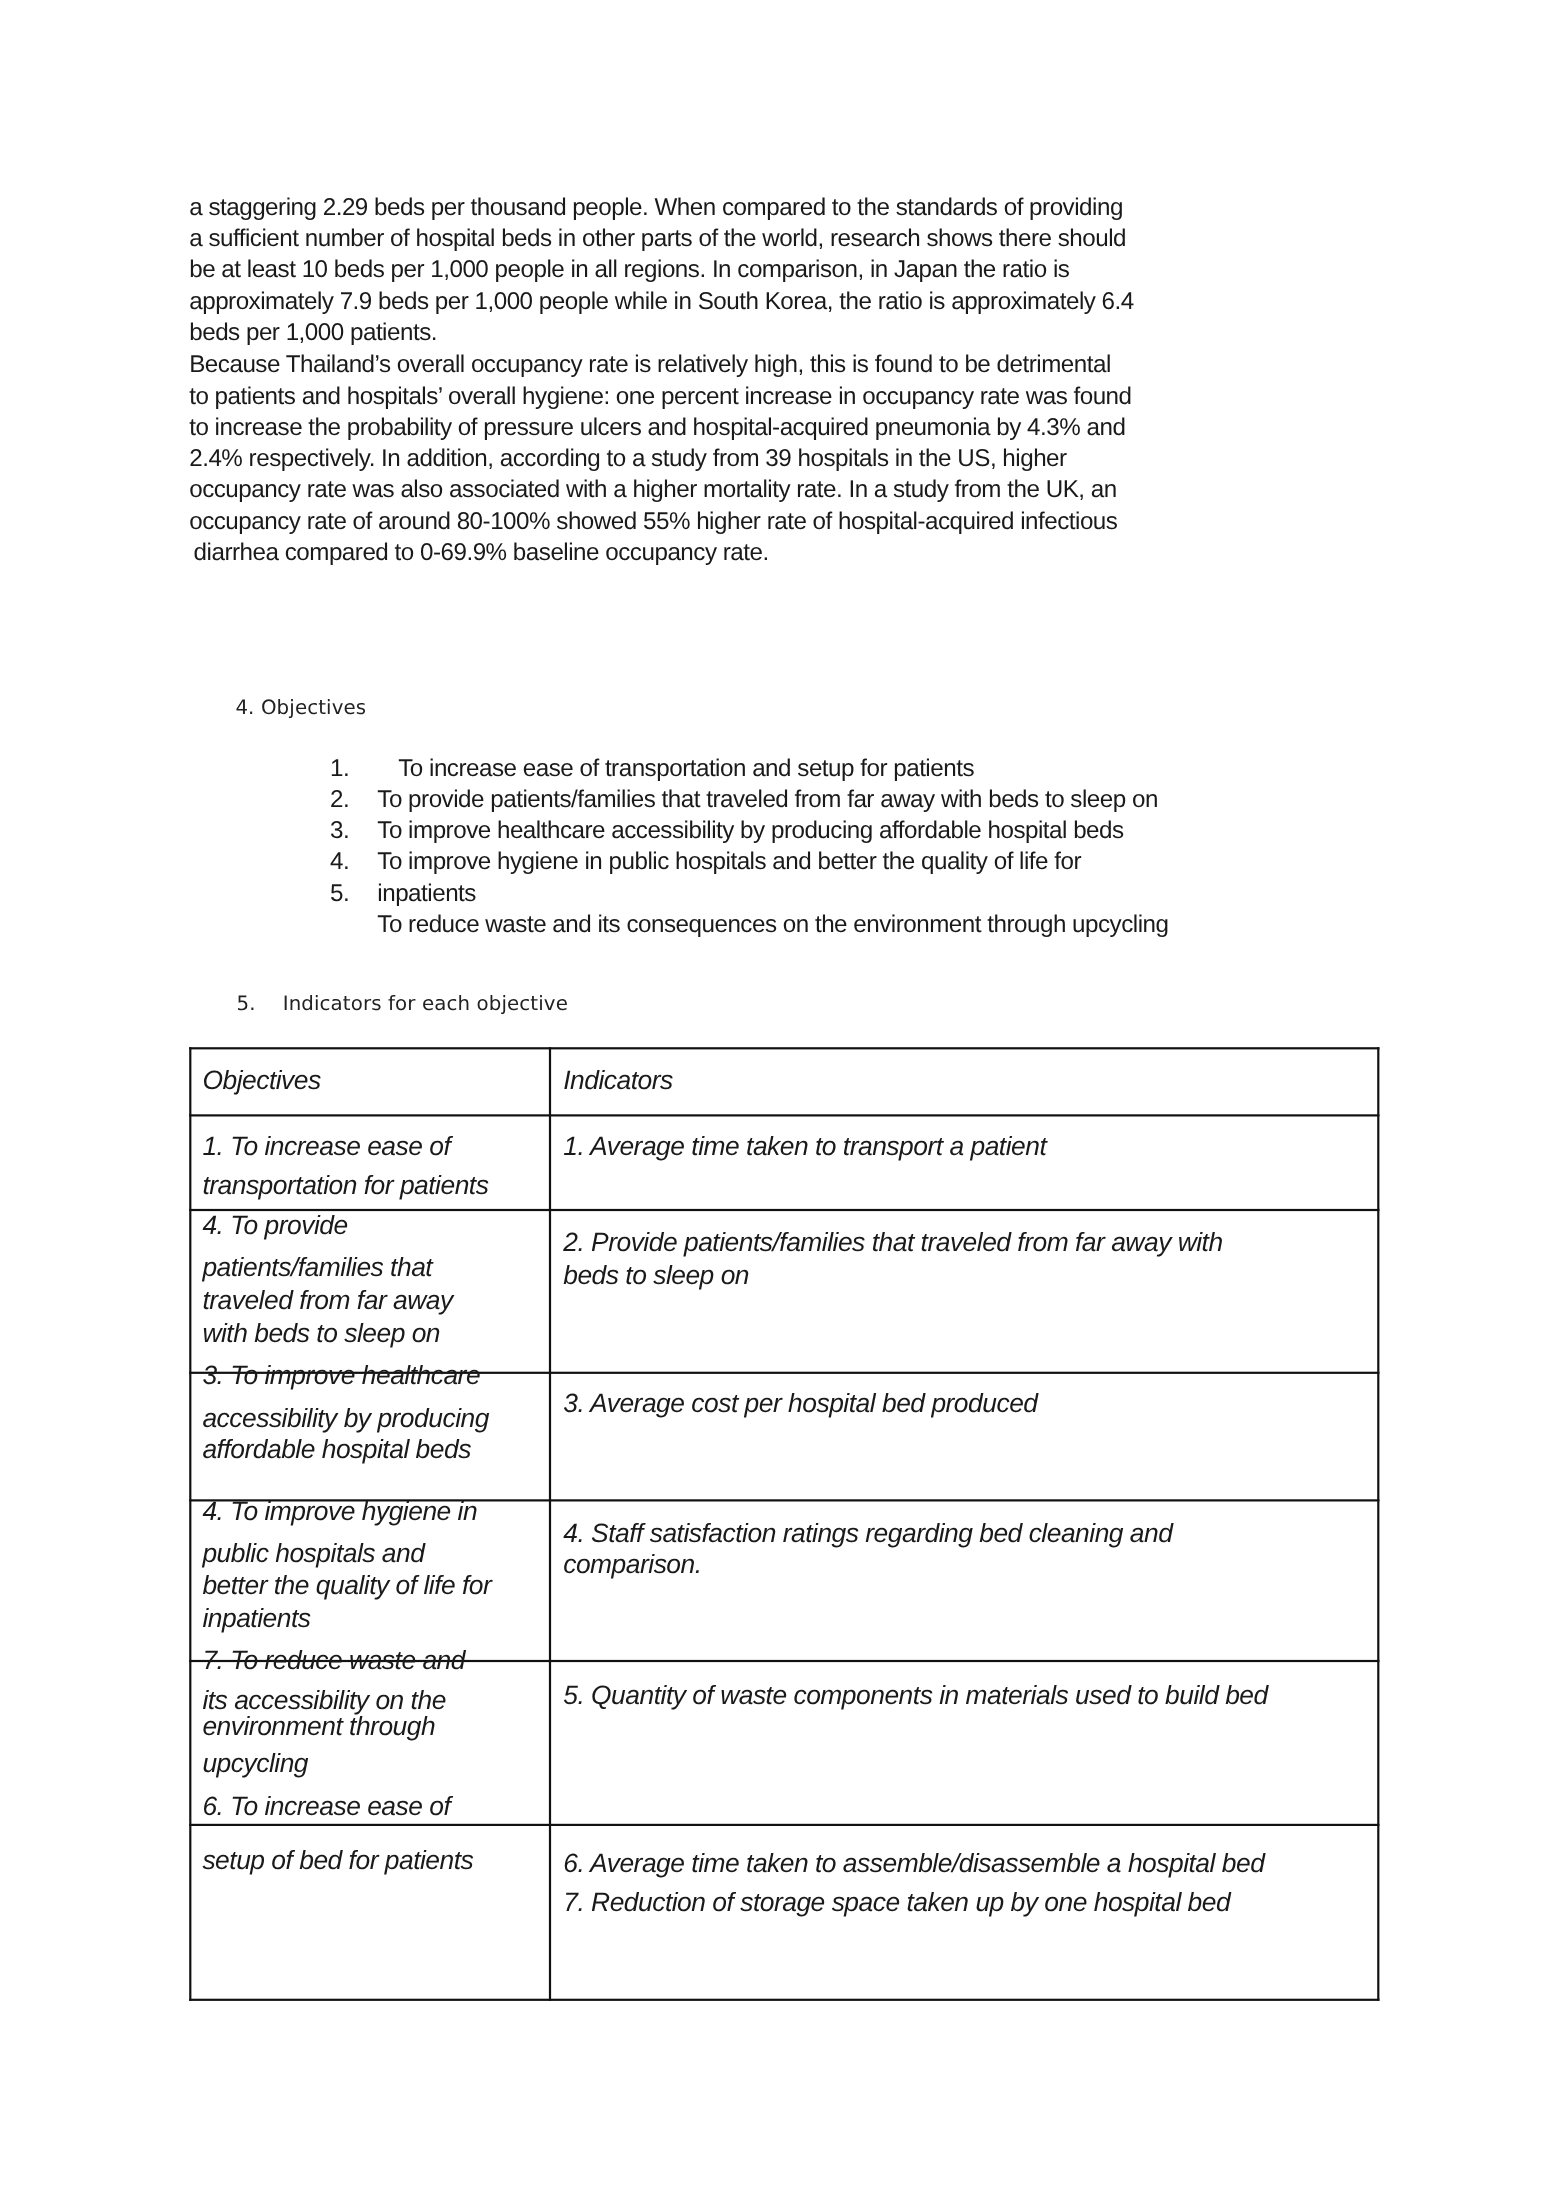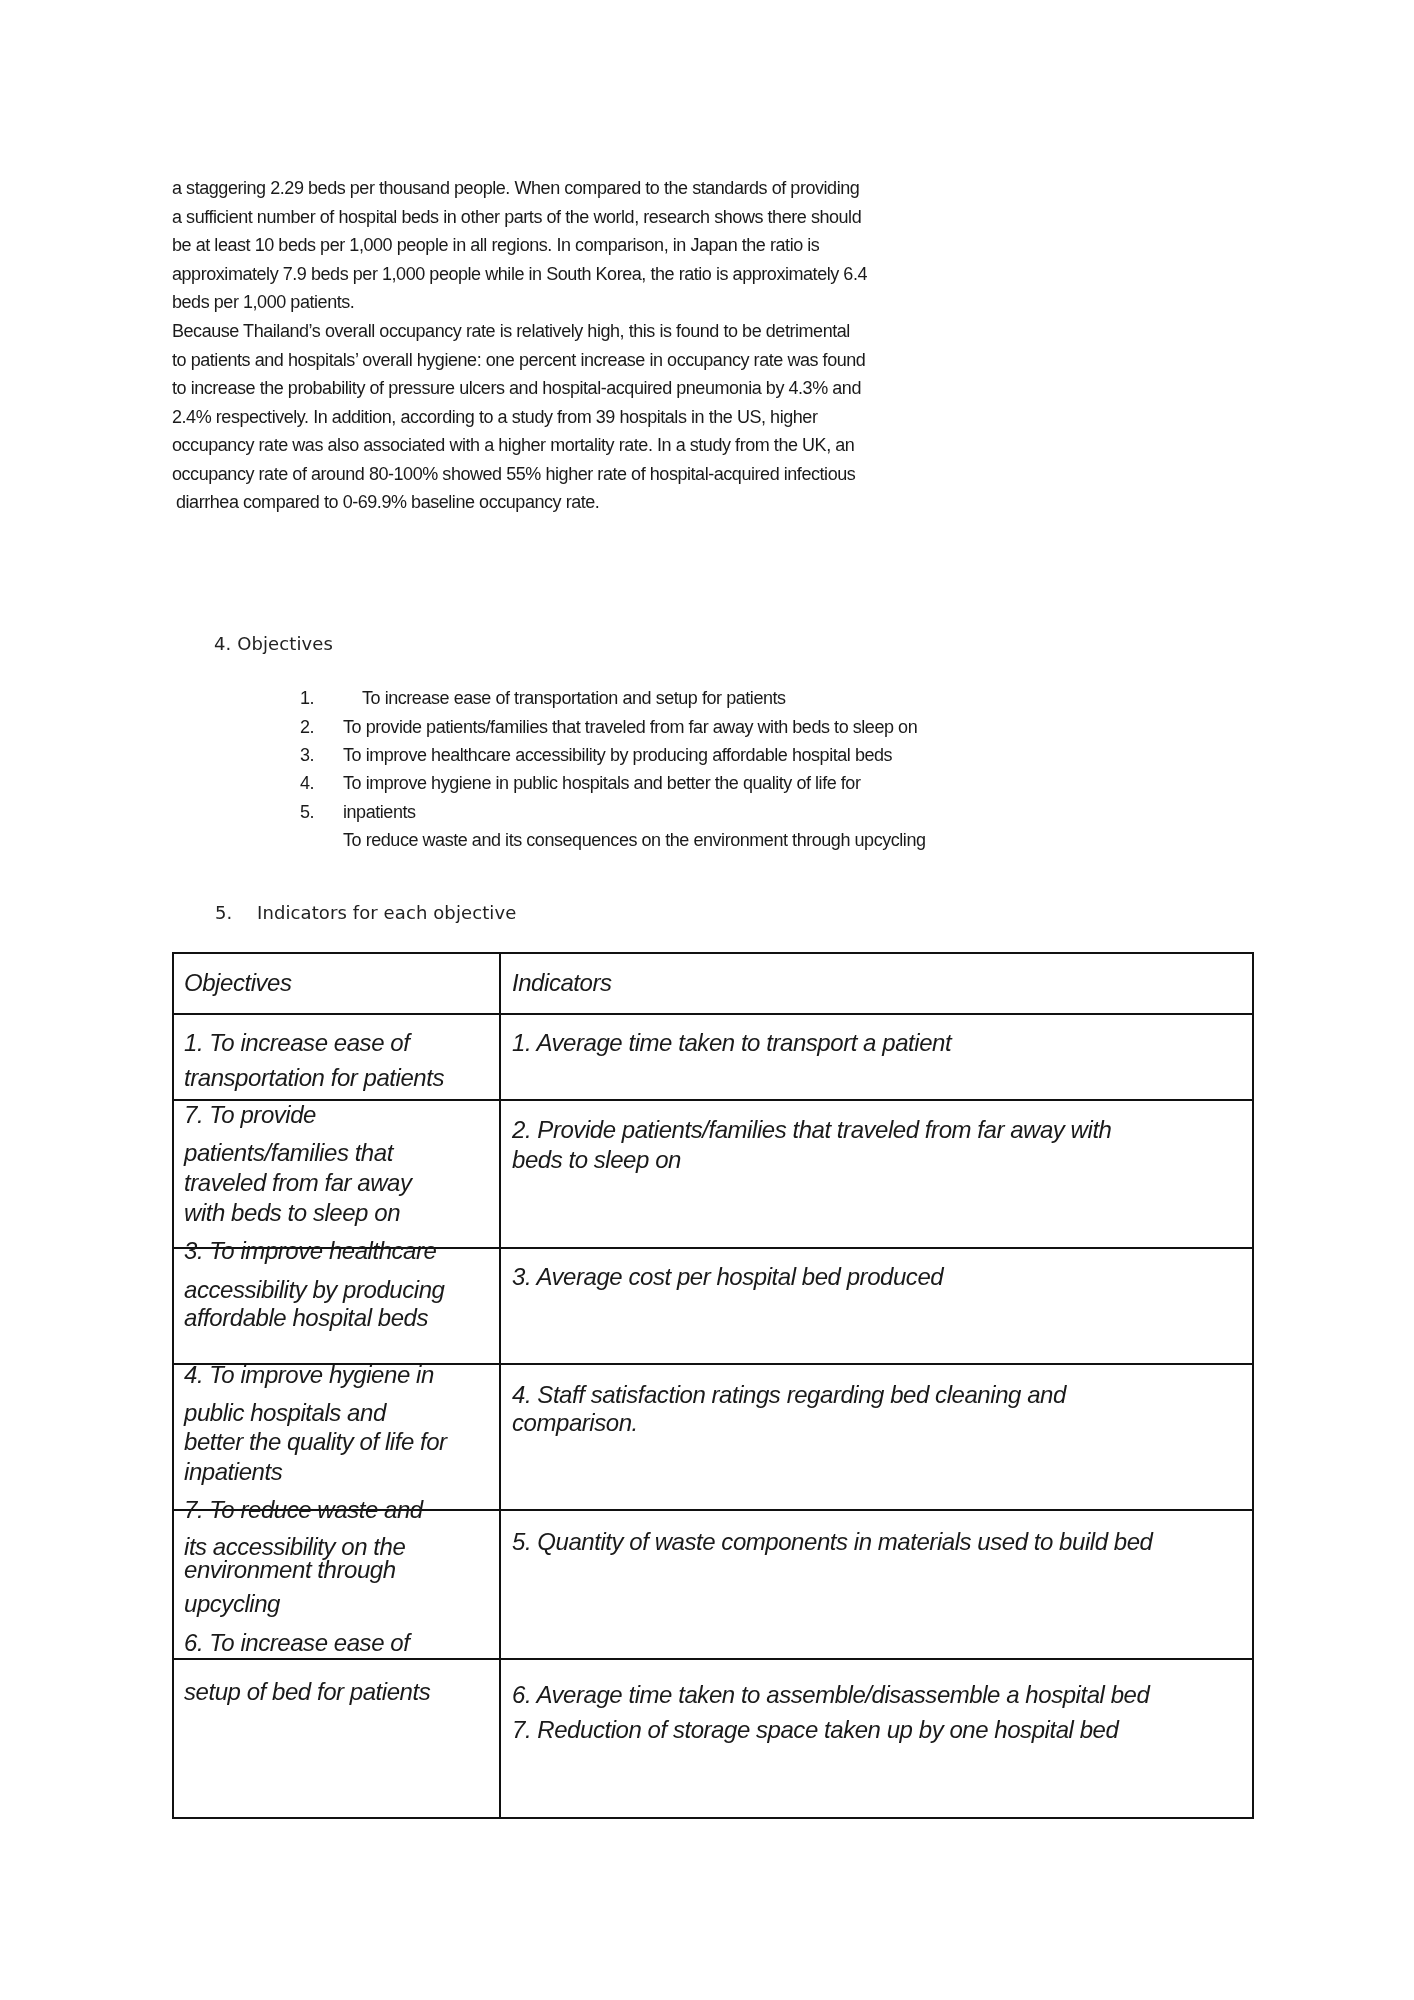--- a/index.html
+++ b/index.html
@@ -1,18 +1,18 @@
 <!DOCTYPE html>
 <html><head>
 <meta charset="utf-8">
 <style>
   html, body { margin: 0; padding: 0; background: #ffffff; }
   body { width: 1414px; height: 2000px; position: relative; overflow: hidden;
          font-family: "Liberation Sans", sans-serif; color: #1a1a1a; }
-  .line { position: absolute; white-space: nowrap; font-size: 18px; line-height: 28px;
+  .line { position: absolute; white-space: nowrap; font-size: 22px; line-height: 28px;
           letter-spacing: -0.45px; }
   .heading { position: absolute; white-space: nowrap; font-family: "DejaVu Sans", sans-serif;
              font-size: 18px; line-height: 28px; color: #222; letter-spacing: 0.1px; }
   .table { position: absolute; left: 172px; top: 952px; width: 1082px; height: 865px; }
   .hline { position: absolute; left: 0; width: 1082px; height: 2px; background: #111; }
   .vline { position: absolute; top: 0; width: 2px; height: 867px; background: #111; }
   .cell-text { position: absolute; white-space: nowrap; font-size: 24px; line-height: 28px;
                letter-spacing: -0.45px; color: #1a1a1a; font-style: italic; }
 </style>
 </head>
@@ -70,21 +70,21 @@
   <div class="cell-text" style="left:12px;top:17px">Objectives</div>
   <div class="cell-text" style="left:340px;top:17px">Indicators</div>
 
   <div>
     <div class="cell-text" style="left:12px;top:77px">1. To increase ease of</div>
     <div class="cell-text" style="left:12px;top:112px">transportation for patients</div>
     <div class="cell-text" style="left:340px;top:77px">1. Average time taken to transport a patient</div>
   </div>
 
   <div>
-    <div class="cell-text" style="left:12px;top:149px">7. To provide</div>
+    <div class="cell-text" style="left:12px;top:149px">4. To provide</div>
     <div class="cell-text" style="left:12px;top:187px">patients/families that</div>
     <div class="cell-text" style="left:12px;top:217px">traveled from far away</div>
     <div class="cell-text" style="left:12px;top:247px">with beds to sleep on</div>
     <div class="cell-text" style="left:340px;top:164px">2. Provide patients/families that traveled from far away with</div>
     <div class="cell-text" style="left:340px;top:194px">beds to sleep on</div>
   </div>
 
   <div>
     <div class="cell-text" style="left:12px;top:285px">3. To improve healthcare</div>
     <div class="cell-text" style="left:12px;top:324px">accessibility by producing</div>

